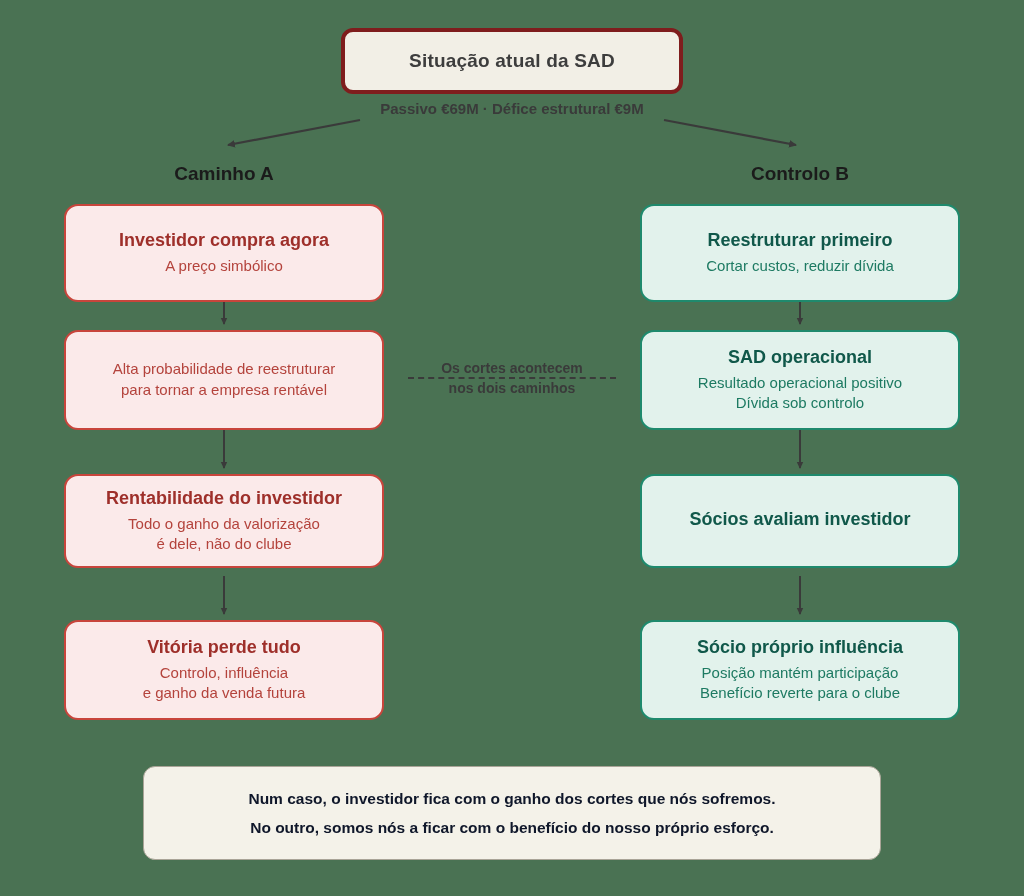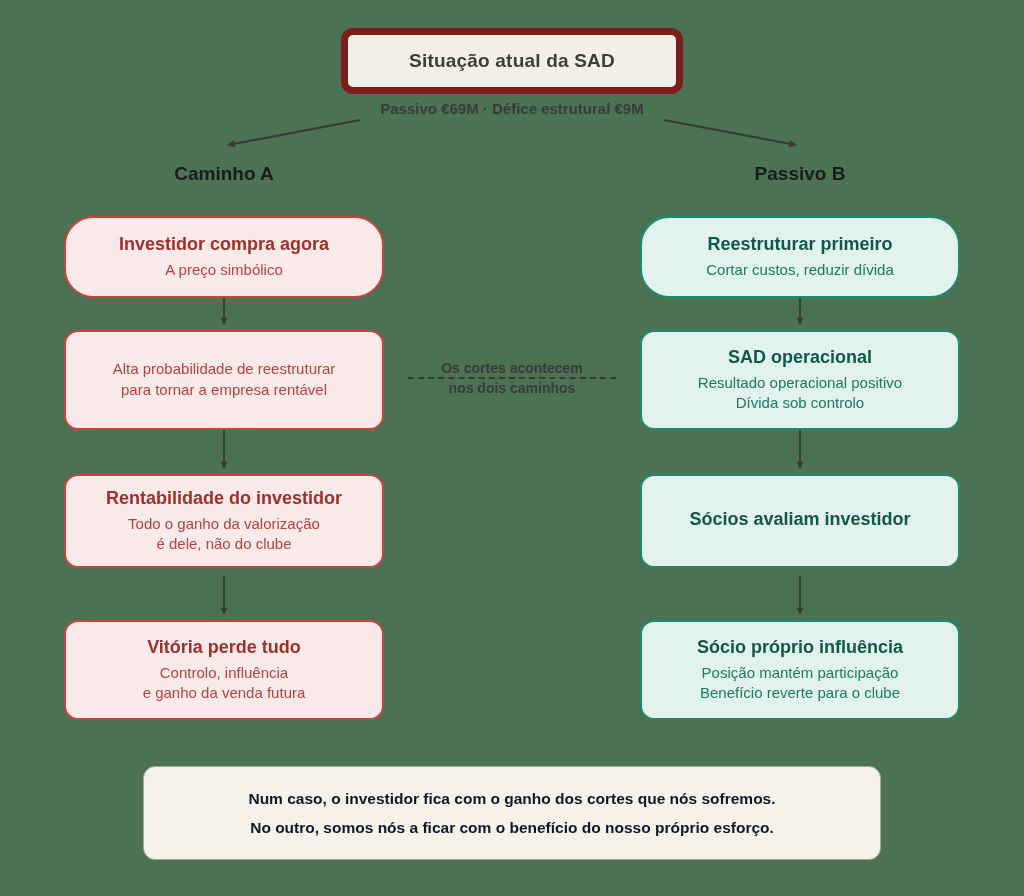--- a/index.html
+++ b/index.html
@@ -33,21 +33,21 @@
 
   
   .top-node {
     position: absolute;
     left: 341px;
     top: 28px;
     width: 342px;
     height: 66px;
     box-sizing: border-box;
     background: #f2efe6;
-    border: 7px solid #7f1d1d;
+    border: 4px solid #7f1d1d;
     border-radius: 12px;
     display: flex;
     align-items: center;
     justify-content: center;
   }
   .top-node-label {
     font-size: 19px;
     font-weight: bold;
     color: #3d3d3d;
     letter-spacing: .2px;
@@ -113,21 +113,21 @@
   .card.green {
     background: #e2f2ec;
     border-color: #1f8a6d;
   }
   .card.green .card-title { color: #10584a; }
   .card.green .card-sub   { color: #1d7a62; }
 
   .col-left  { left: 64px;  width: 320px; }
   .col-right { left: 640px; width: 320px; }
 
-  .row1 { top: 216px; height: 82px; border-radius: 29px; }
+  .row1 { top: 204px; height: 98px; }
   .row2 { top: 330px; height: 100px; }
   .row3 { top: 474px; height: 94px; }
   .row4 { top: 620px; height: 100px; }
 
   
   .mid-note {
     position: absolute;
     left: 402px;
     top: 360px;
     width: 220px;
@@ -194,21 +194,21 @@
     <path d="M800,430 L800,468" stroke="#3a3a3a" stroke-width="2" fill="none" marker-end="url(#ah-small)"></path>
     <path d="M800,576 L800,614" stroke="#3a3a3a" stroke-width="2" fill="none" marker-end="url(#ah-small)"></path>
   </svg>
 
   <div class="top-node">
     <span class="top-node-label">Situação atual da SAD</span>
   </div>
   <div class="top-sub">Passivo €69M · Défice estrutural €9M</div>
 
   <div class="branch-title left">Caminho A</div>
-  <div class="branch-title right">Passivo B</div>
+  <div class="branch-title right">Controlo B</div>
 
   <div class="card pink col-left row1">
     <div class="card-title">Investidor compra agora</div>
     <div class="card-sub">A preço simbólico</div>
   </div>
 
   <div class="card pink col-left row2">
     <div class="card-sub">Alta probabilidade de reestruturar
 para tornar a empresa rentável</div>
   </div>

